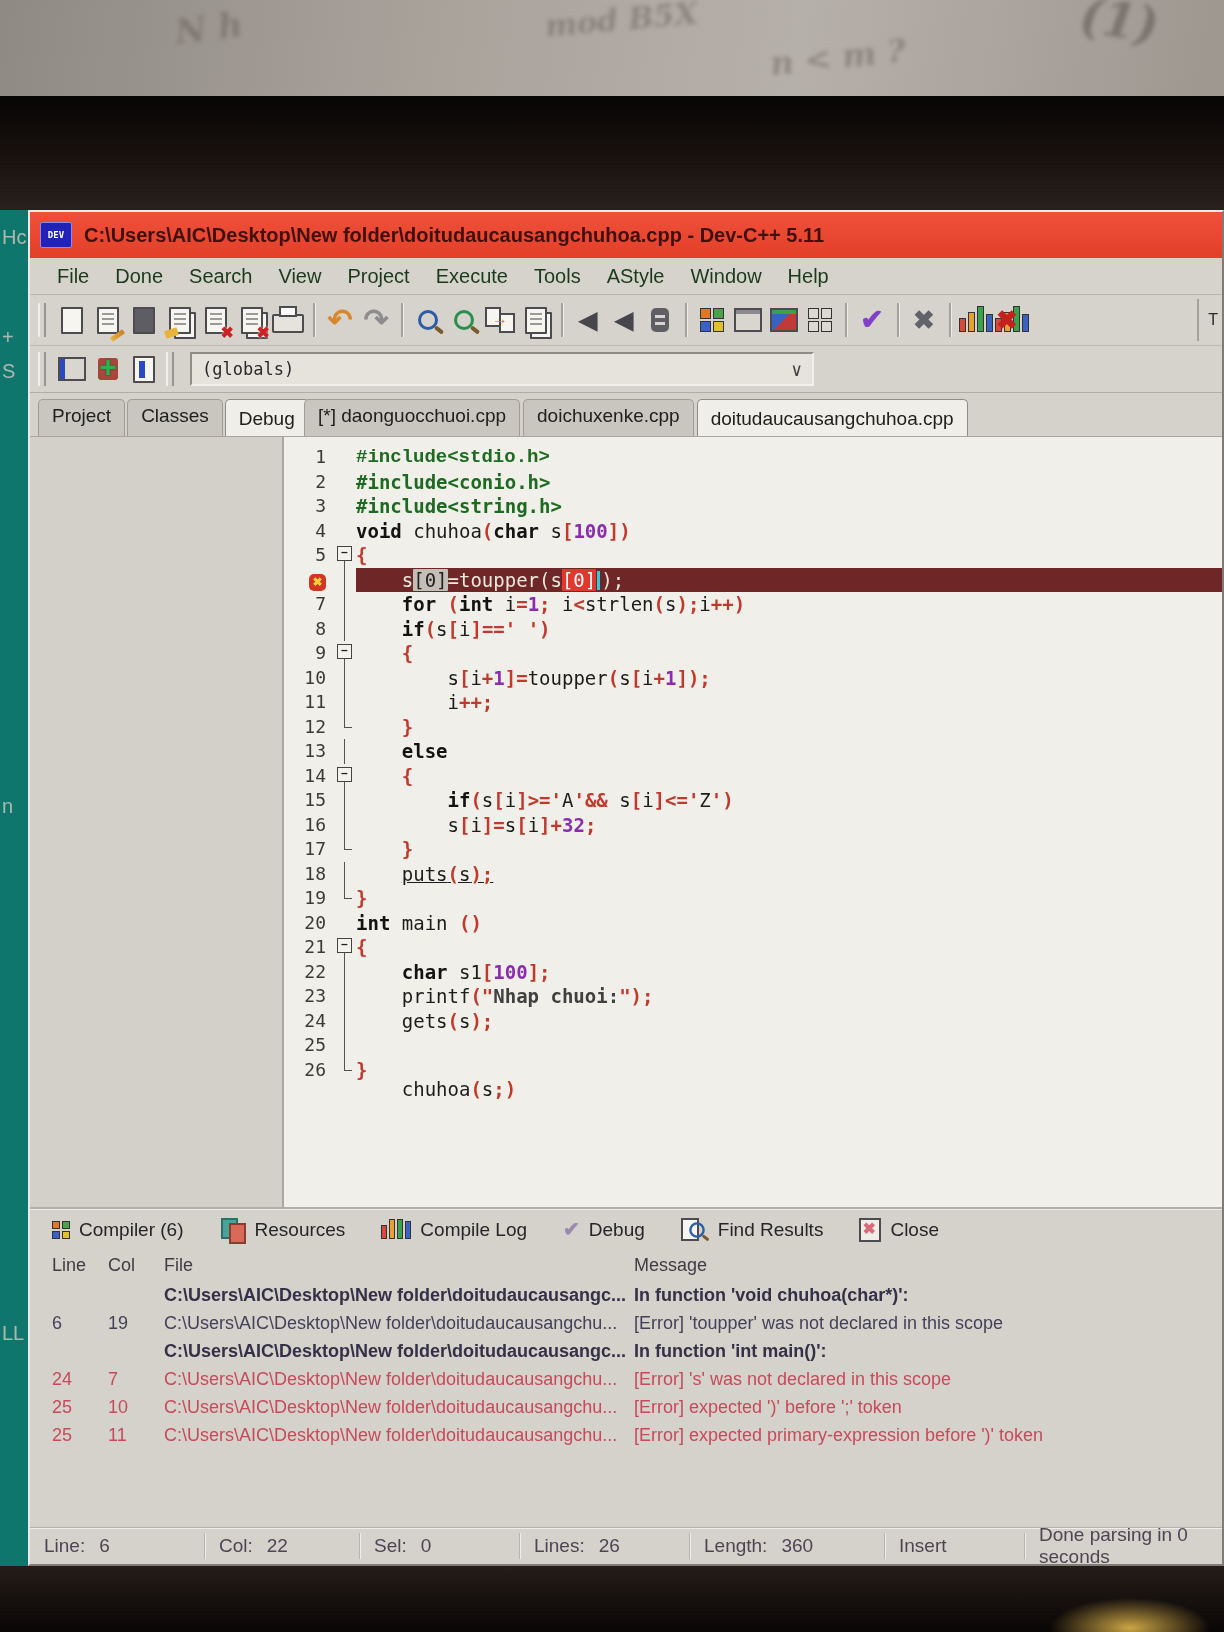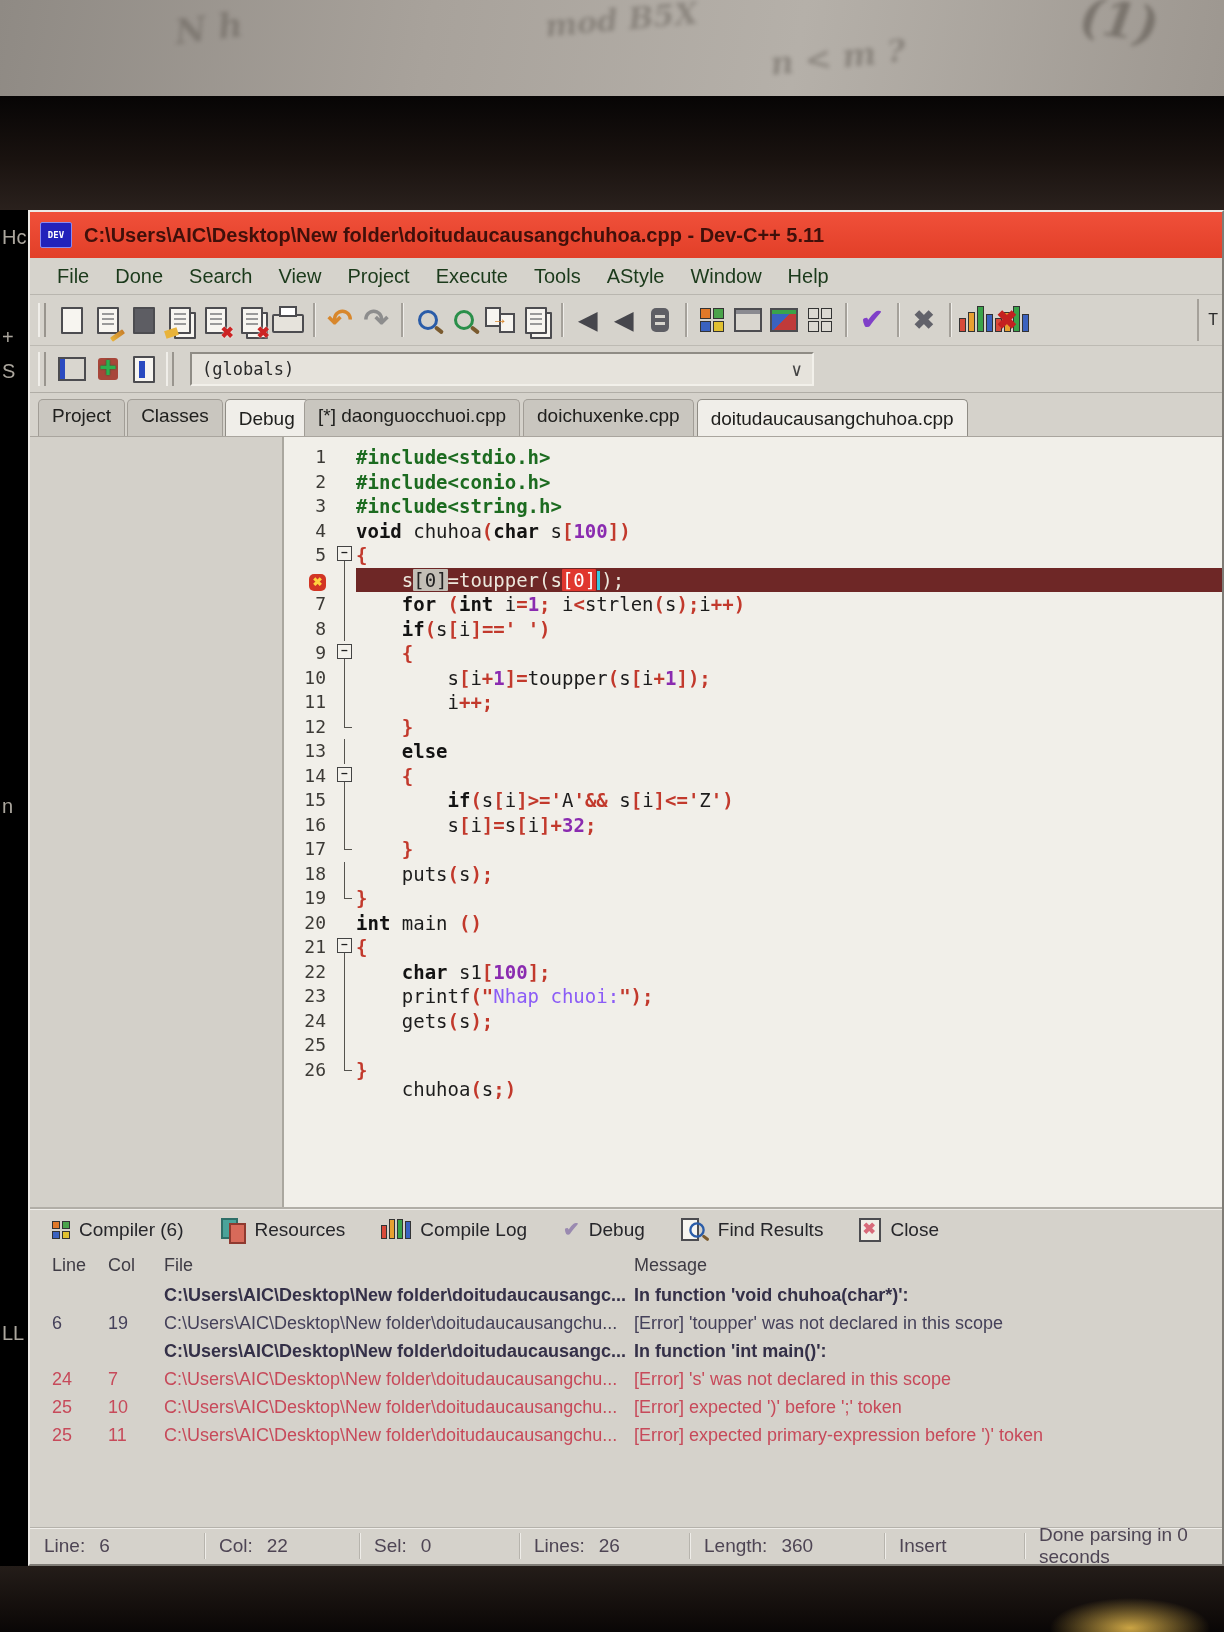--- a/index.html
+++ b/index.html
@@ -10,21 +10,21 @@
   .whiteboard{position:absolute;left:0;top:0;width:100%;height:96px;
     background:linear-gradient(100deg,#8f8a84,#a8a29b 35%,#b5b0a9 65%,#9d9790);}
   .wb-mark{position:absolute;color:#5f5952;opacity:.45;filter:blur(2px);
     font-family:"DejaVu Serif",serif;font-style:italic;font-weight:bold;}
   .wb-m0{left:175px;top:8px;font-size:34px;transform:rotate(-7deg);}
   .wb-m1{left:545px;top:2px;font-size:30px;transform:rotate(-5deg);}
   .wb-m2{left:770px;top:38px;font-size:32px;transform:rotate(-6deg);}
   .wb-m3{left:1080px;top:-8px;font-size:48px;opacity:.6;transform:rotate(8deg);}
   .bezel{position:absolute;left:0;top:96px;width:100%;height:114px;
     background:linear-gradient(180deg,#070505,#19120f 55%,#2a211d);}
-  .leftstrip{position:absolute;left:0;top:210px;width:28px;height:1422px;background:#000000;}
+  .leftstrip{position:absolute;left:0;top:210px;width:28px;height:1422px;background:#0f766e;}
   .leftstrip span{position:absolute;left:2px;color:#c9c3b9;font-size:20px;opacity:.85;}
   .lg-0{top:16px;} .lg-1{top:116px;} .lg-2{top:150px;font-size:17px;} .lg-3{top:585px;} .lg-4{top:1112px;font-size:17px;}
   .bottomstrip{position:absolute;left:0;top:1566px;width:100%;height:66px;
     background:linear-gradient(180deg,#241d19,#120d0b 70%,#090606),
                radial-gradient(80px 30px at 1130px 62px,#c9a23f,transparent);
     background-blend-mode:screen;}
 
   
   .devwin{position:absolute;left:28px;top:210px;width:1196px;height:1356px;
     background:#d5d2cb;border:2px solid;border-color:#eceae6 #7f7c76 #7f7c76 #eceae6;
@@ -148,21 +148,21 @@
     font:bold 11px/12px "DejaVu Sans Mono",monospace;text-align:center;color:#222;font-style:normal;}
   .fbox::before{content:"−";}
   .cline{flex:1;white-space:pre;color:#1c1c1c;}
   .cline.errline{background:#6e2726;}
   .sg-g{color:#1c6b20;font-weight:bold;}
   .sg-k{color:#131313;font-weight:bold;}
   .sg-p{color:#1c1c1c;}
   .sg-o{color:#c2392c;font-weight:bold;}
   .sg-n{color:#8a2bb0;font-weight:bold;}
   .sg-q{color:#c2392c;font-weight:bold;}
-  .sg-s{color:#8b5cf6;font-weight:normal;}
+  .sg-s{color:#404040;font-weight:bold;}
   .sg-e{color:#ece8dd;}
   .sg-eb{background:#c3bfb6;color:#222;border-radius:1px;}
   .sg-er{background:#e0372e;color:#fff;border-radius:1px;}
   .sg-caret{display:inline-block;width:3px;height:19px;background:#35c8dc;vertical-align:-3px;margin:0 1px;}
 
   
   .bpanel{height:318px;flex:none;background:#d5d2cb;border-top:2px solid #b1aea7;box-shadow:inset 0 1px 0 #efede9;}
   .btabs{display:flex;align-items:center;gap:36px;padding:9px 0 6px 22px;font-size:19px;color:#26262a;}
   .btab{display:flex;align-items:center;gap:9px;}
   .chead{display:flex;padding:7px 0 5px 22px;font-size:18px;color:#3f3c45;}
@@ -362,21 +362,21 @@
           <span class="tab active">doitudaucausangchuhoa.cpp</span>
         </div>
     </div>
 
     <div class="main">
       <div class="sidepanel"></div>
       <div class="editor" id="editor">
           <div class="crow">
             <span class="gnum">1</span>
             <span class="fcell "></span>
-            <span class="cline" style="padding-left: 0ch;"><span class="sg-g">#include&lt;stdio.h&gt;</span></span>
+            <span class="cline" style="padding-left: 0ch; font-family: Liberation Mono, monospace;"><span class="sg-g">#include&lt;stdio.h&gt;</span></span>
           </div>
           <div class="crow">
             <span class="gnum">2</span>
             <span class="fcell "></span>
             <span class="cline" style="padding-left: 0ch;"><span class="sg-g">#include&lt;conio.h&gt;</span></span>
           </div>
           <div class="crow">
             <span class="gnum">3</span>
             <span class="fcell "></span>
             <span class="cline" style="padding-left: 0ch;"><span class="sg-g">#include&lt;string.h&gt;</span></span>
@@ -453,21 +453,21 @@
             <span class="cline" style="padding-left: 8ch;"><span class="sg-p">s</span><span class="sg-o">[</span><span class="sg-p">i</span><span class="sg-o">]=</span><span class="sg-p">s</span><span class="sg-o">[</span><span class="sg-p">i</span><span class="sg-o">]+</span><span class="sg-n">32</span><span class="sg-o">;</span></span>
           </div>
           <div class="crow">
             <span class="gnum">17</span>
             <span class="fcell end"></span>
             <span class="cline" style="padding-left: 4ch;"><span class="sg-o">}</span></span>
           </div>
           <div class="crow">
             <span class="gnum">18</span>
             <span class="fcell line"></span>
-            <span class="cline" style="padding-left: 4ch;"><span class="sg-p">puts</span><span class="sg-o">(</span><span class="sg-p">s</span><span class="sg-o">);</span></span>
+            <span class="cline" style="padding-left: 4ch; text-decoration: underline;"><span class="sg-p">puts</span><span class="sg-o">(</span><span class="sg-p">s</span><span class="sg-o">);</span></span>
           </div>
           <div class="crow">
             <span class="gnum">19</span>
             <span class="fcell end"></span>
             <span class="cline" style="padding-left: 0ch;"><span class="sg-o">}</span></span>
           </div>
           <div class="crow">
             <span class="gnum">20</span>
             <span class="fcell "></span>
             <span class="cline" style="padding-left: 0ch;"><span class="sg-k">int </span><span class="sg-p">main </span><span class="sg-o">()</span></span>

